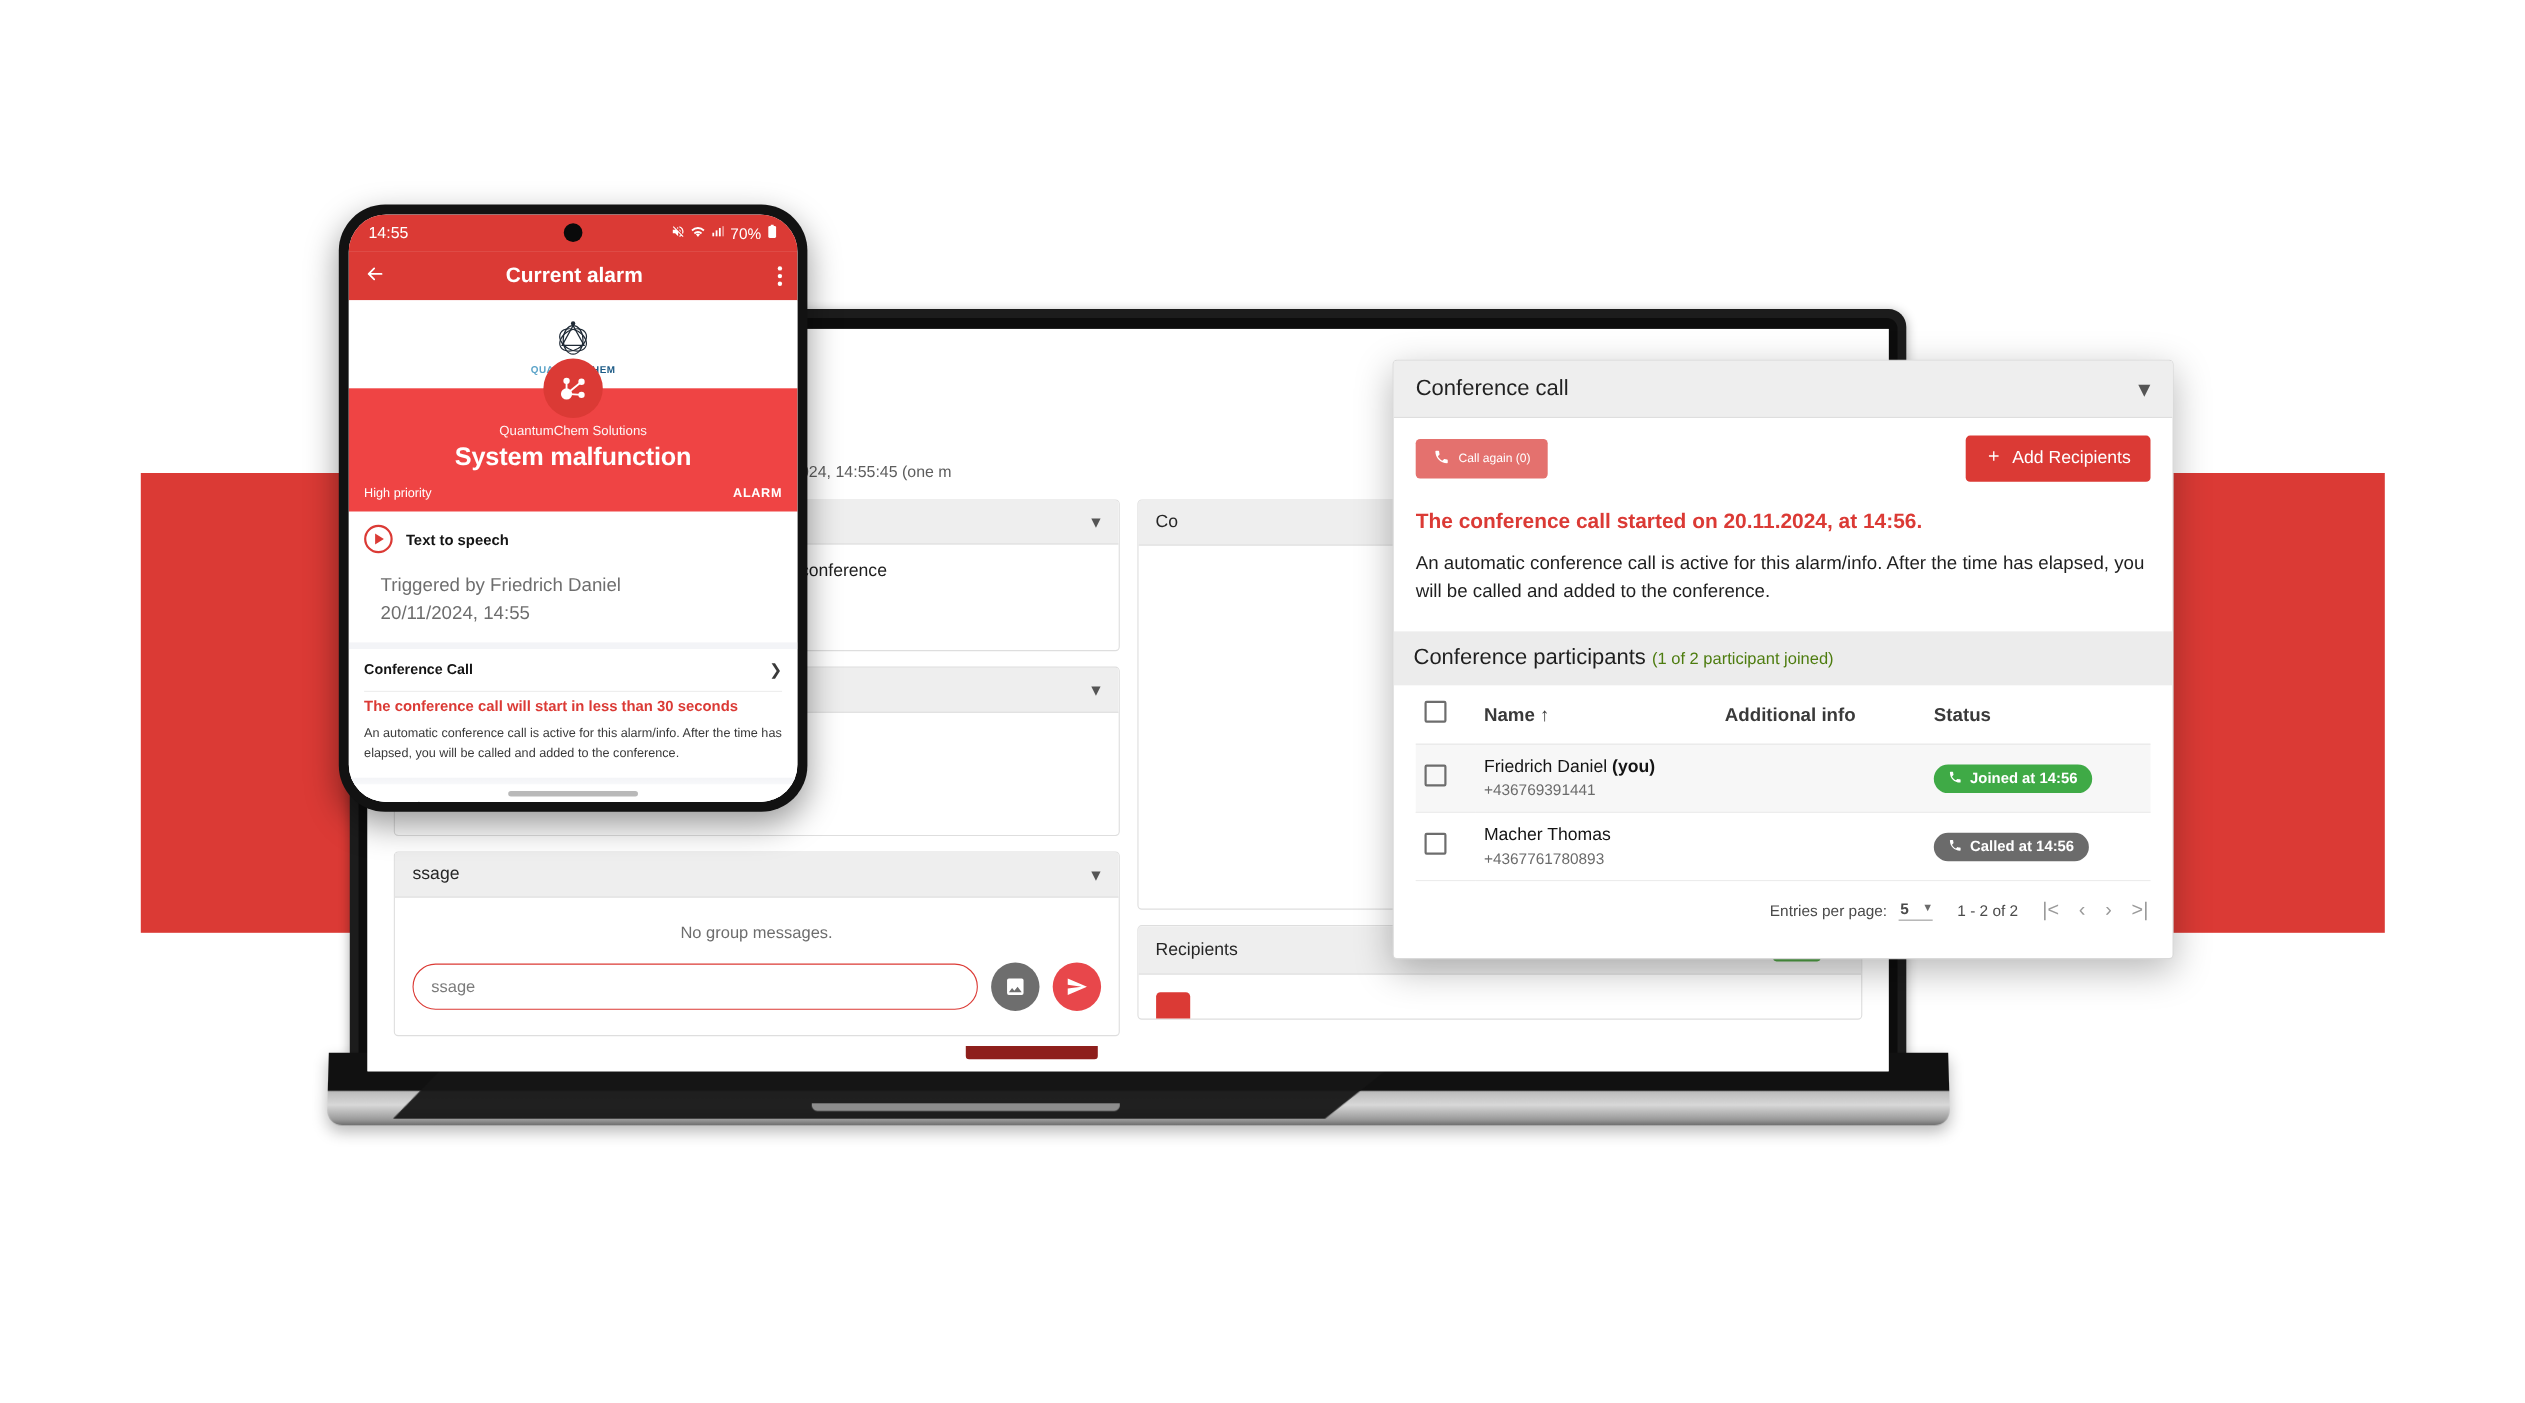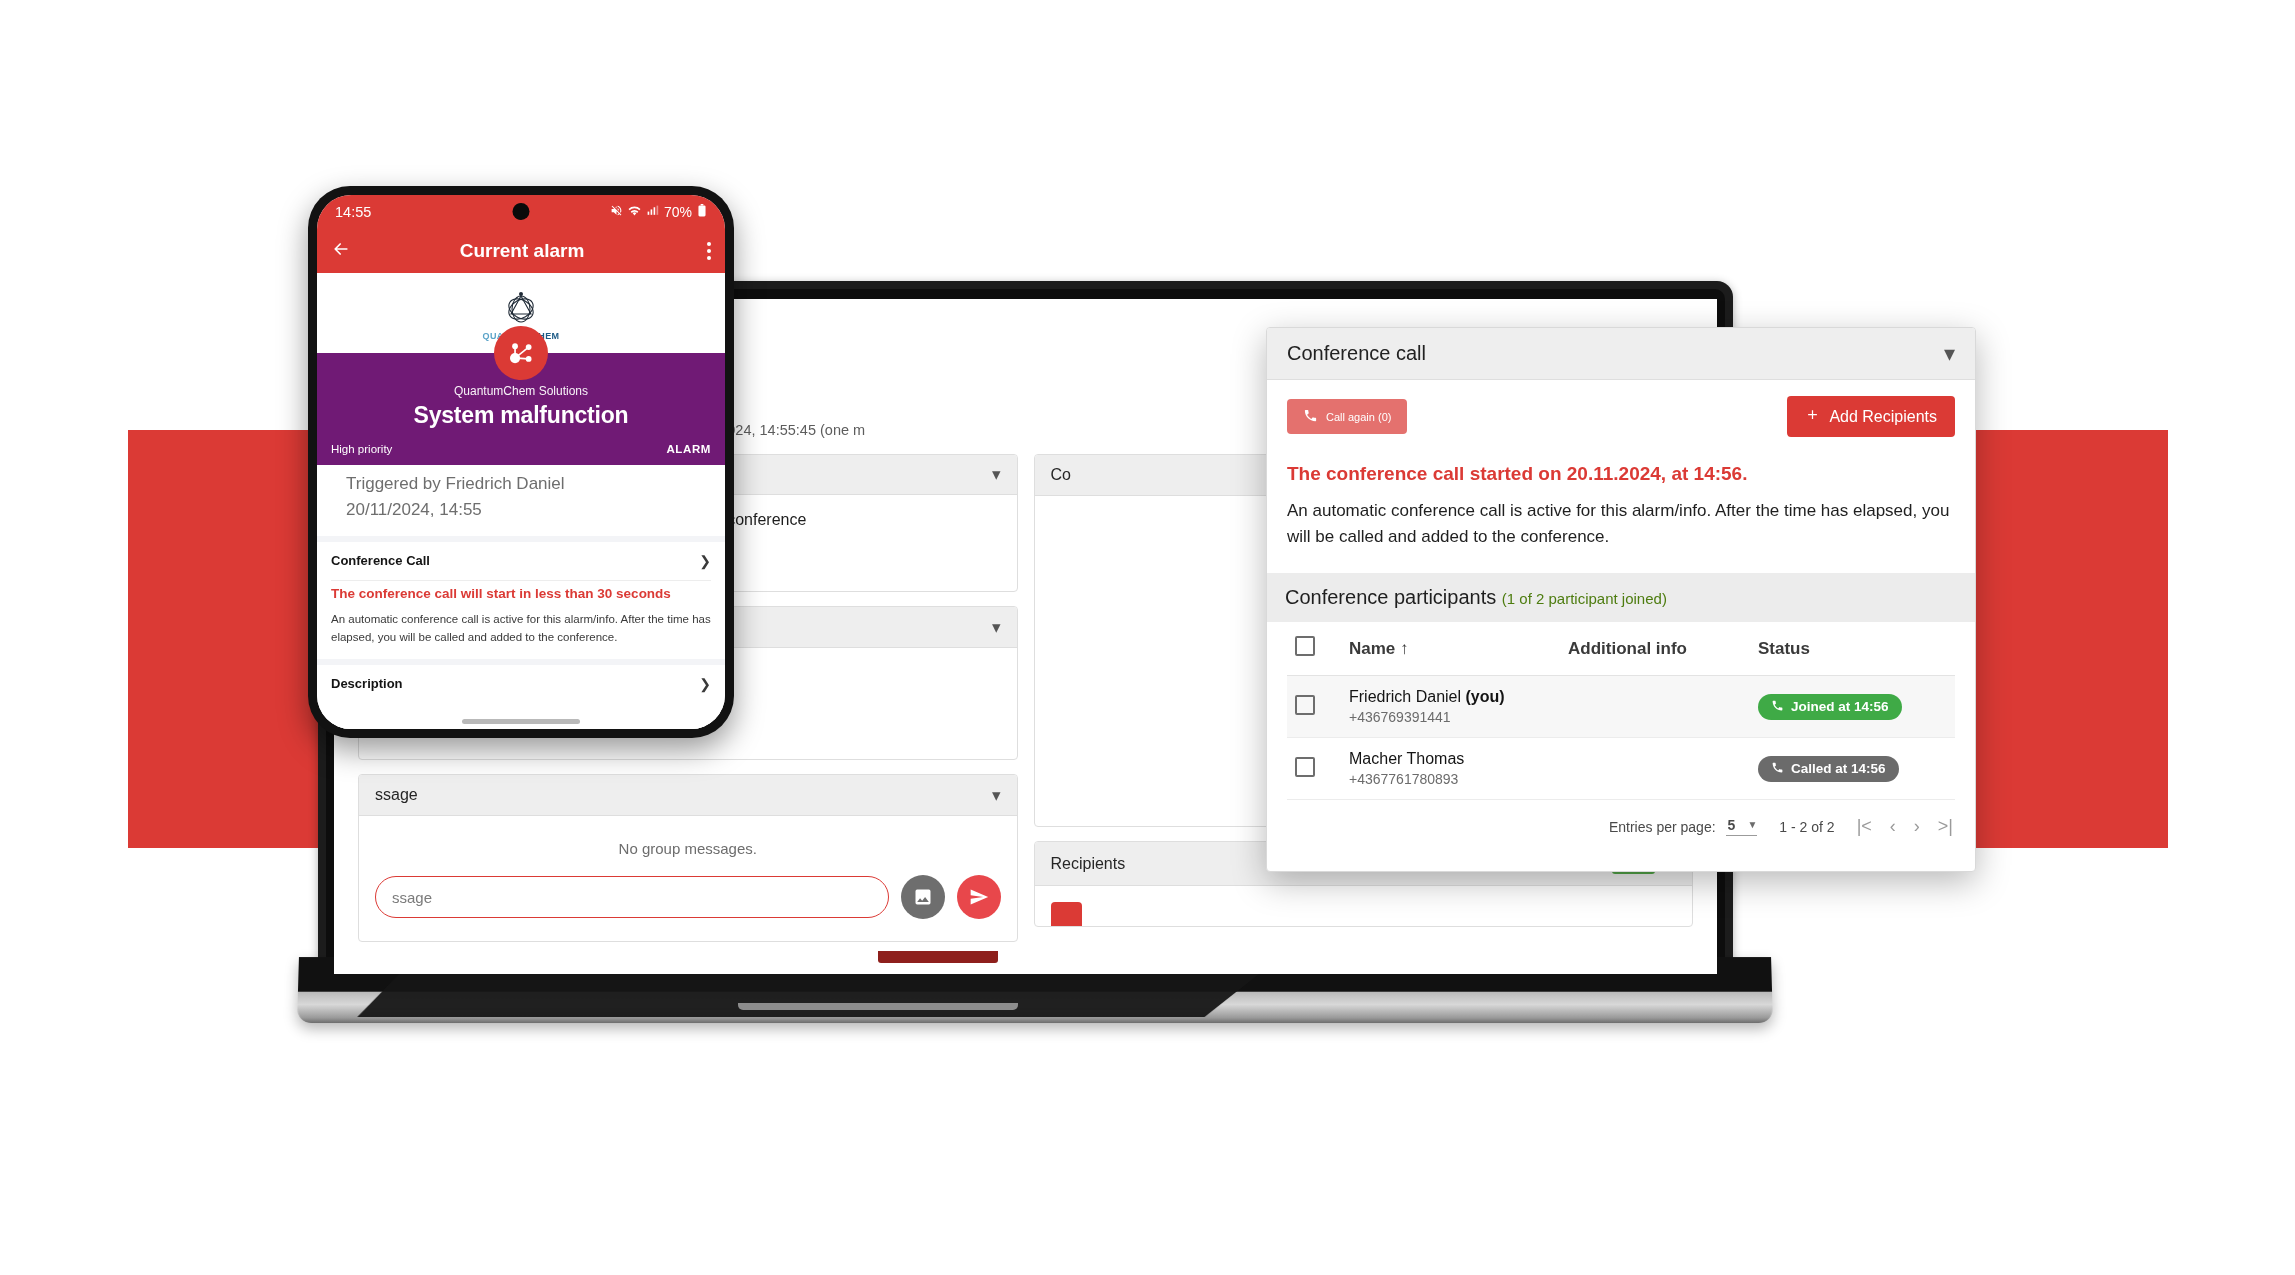--- a/index.html
+++ b/index.html
@@ -177,21 +177,21 @@
   .appbar .title { font-size:19px; font-weight:700; flex:1; text-align:center; margin-left:-14px;}
   .kebab { display:flex; flex-direction:column; gap:3px; }
   .kebab i { width:4px; height:4px; background:#fff; border-radius:50%; display:block; }
 
   .logo-zone { background:#fff; padding:16px 0 6px; display:flex; flex-direction:column; align-items:center; }
   .logo-word { font-size:9px; font-weight:700; letter-spacing:.4px; margin-top:2px; }
   .logo-word .q { color:#5aa3c8; }
   .logo-word .c { color:#1d5b86; }
   .logo-sub { font-size:5.5px; color:#6a6a6a; letter-spacing:1.2px; }
 
-  .alarm-hero { background:#701a75; color:#fff; padding: 0 0 8px; text-align:center; position:relative; }
+  .alarm-hero { background:#ef4444; color:#fff; padding: 0 0 8px; text-align:center; position:relative; }
   .hero-badge {
     width:54px; height:54px; border-radius:50%; background:#DB3A35;
     margin: -27px auto 0; display:flex; align-items:center; justify-content:center;
   }
   .hero-org { font-size:12px; opacity:.95; margin-top:4px; }
   .hero-title { font-size:23px; font-weight:700; margin-top:4px; letter-spacing:-.2px; }
   .hero-foot { display:flex; justify-content:space-between; padding: 14px 14px 2px; font-size:11.5px; }
   .hero-foot .al { font-weight:700; letter-spacing:.6px; }
 
   .p-list { background:#fff; flex:1; overflow:hidden; }
@@ -523,20 +523,26 @@
         </div>
         <div class="hero-org">QuantumChem Solutions</div>
         <div class="hero-title">System malfunction</div>
         <div class="hero-foot">
           <span>High priority</span>
           <span class="al">ALARM</span>
         </div>
       </div>
 
       <div class="p-list">
+        <div class="tts">
+          <span class="tts-circle">
+              <span class="tts-tri"></span>
+            </span>
+          <span class="tts-label">Text to speech</span>
+        </div>
         <div class="trig">
           <div>Triggered by Friedrich Daniel</div>
           <div>20/11/2024, 14:55</div>
         </div>
         <div class="p-sep"></div>
 
         <div class="row-nav">
           <span class="lbl">Conference Call</span>
           <span class="right">
               <span class="ang">❯</span>

